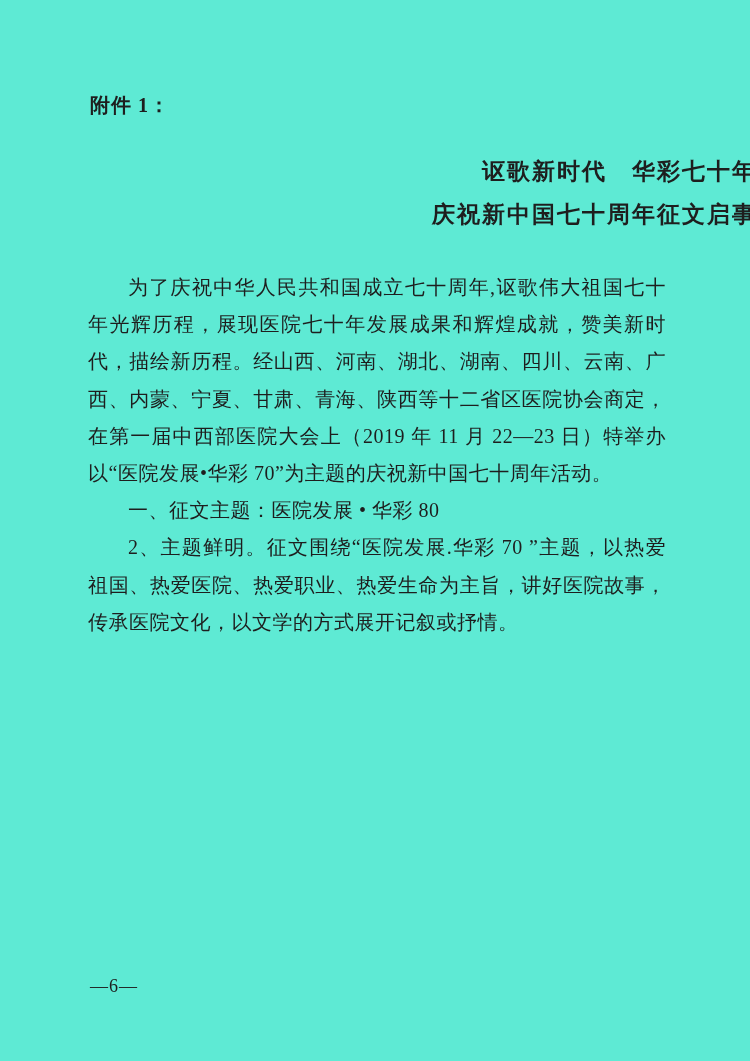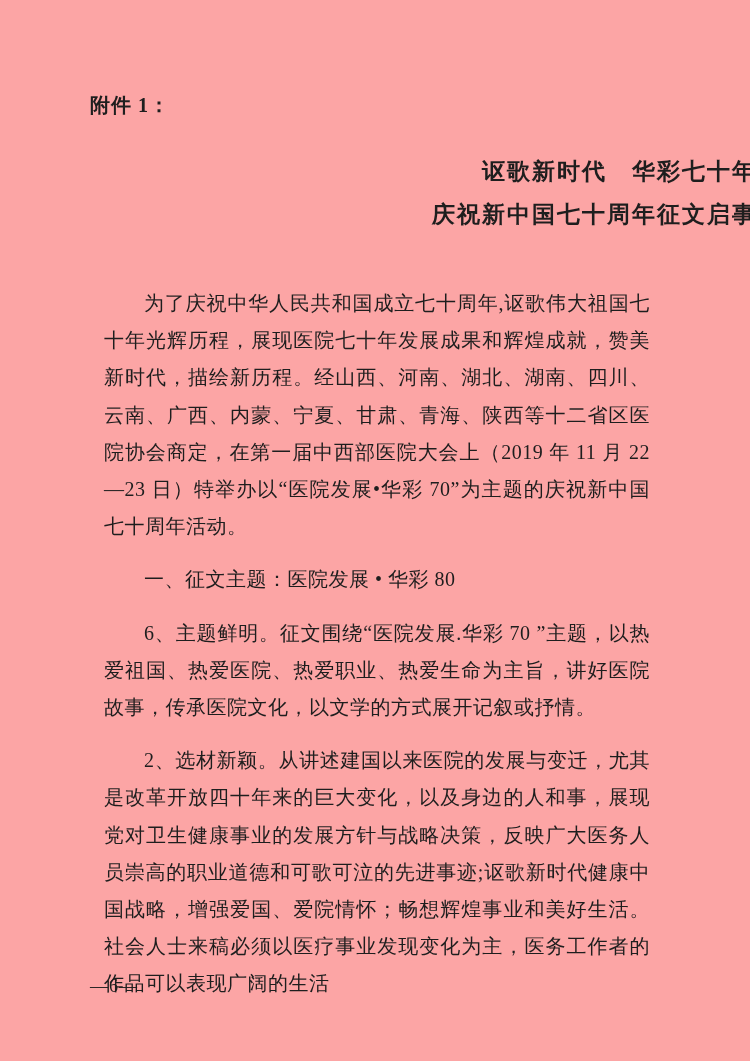--- a/index.html
+++ b/index.html
@@ -4,21 +4,21 @@
 <style>
   html, body {
     margin: 0;
     padding: 0;
     background: #ffffff;
   }
   .page {
     position: relative;
     width: 750px;
     height: 1061px;
-    background: #fca5a5;
+    background: #5eead4;
     font-family: "Liberation Serif", "DejaVu Serif", serif;
     color: #1e1e1e;
     overflow: hidden;
   }
   .attachment-label {
     position: absolute;
     left: 90px;
     top: 92px;
     font-size: 20px;
     font-weight: bold;
@@ -41,21 +41,21 @@
     position: absolute;
     left: 88px;
     top: 269px;
     width: 578px;
     font-size: 20px;
     line-height: 37.2px;
     text-align: justify;
     letter-spacing: 0.5px;
   }
   .body-text p {
-    margin: 16px;
+    margin: 0;
     padding: 0;
     text-indent: 2em;
     word-break: break-all;
   }
   .page-number {
     position: absolute;
     left: 90px;
     top: 976px;
     font-size: 18px;
     letter-spacing: 1px;
@@ -69,19 +69,18 @@
   <div class="attachment-label">附件 1：</div>
 
   <div class="title-block">
     <div class="title-line">讴歌新时代　华彩七十年</div>
     <div class="title-line">庆祝新中国七十周年征文启事</div>
   </div>
 
   <div class="body-text">
     <p>为了庆祝中华人民共和国成立七十周年,讴歌伟大祖国七十年光辉历程，展现医院七十年发展成果和辉煌成就，赞美新时代，描绘新历程。经山西、河南、湖北、湖南、四川、云南、广西、内蒙、宁夏、甘肃、青海、陕西等十二省区医院协会商定，在第一届中西部医院大会上（2019 年 11 月 22—23 日）特举办以“医院发展•华彩 70”为主题的庆祝新中国七十周年活动。</p>
     <p>一、征文主题：医院发展 • 华彩 80</p>
-    <p>6、主题鲜明。征文围绕“医院发展.华彩 70 ”主题，以热爱祖国、热爱医院、热爱职业、热爱生命为主旨，讲好医院故事，传承医院文化，以文学的方式展开记叙或抒情。</p>
-    <p>2、选材新颖。从讲述建国以来医院的发展与变迁，尤其是改革开放四十年来的巨大变化，以及身边的人和事，展现党对卫生健康事业的发展方针与战略决策，反映广大医务人员崇高的职业道德和可歌可泣的先进事迹;讴歌新时代健康中国战略，增强爱国、爱院情怀；畅想辉煌事业和美好生活。社会人士来稿必须以医疗事业发现变化为主，医务工作者的作品可以表现广阔的生活</p>
+    <p>2、主题鲜明。征文围绕“医院发展.华彩 70 ”主题，以热爱祖国、热爱医院、热爱职业、热爱生命为主旨，讲好医院故事，传承医院文化，以文学的方式展开记叙或抒情。</p>
   </div>
 
   <div class="page-number">—6—</div>
 
 </div>
 
 </body></html>

